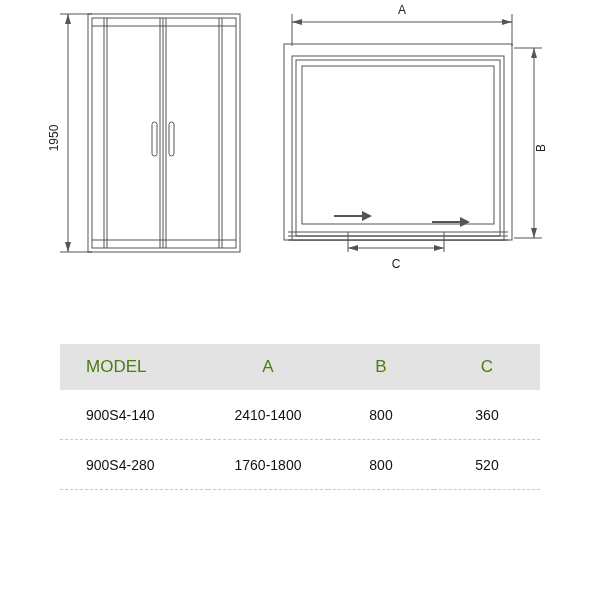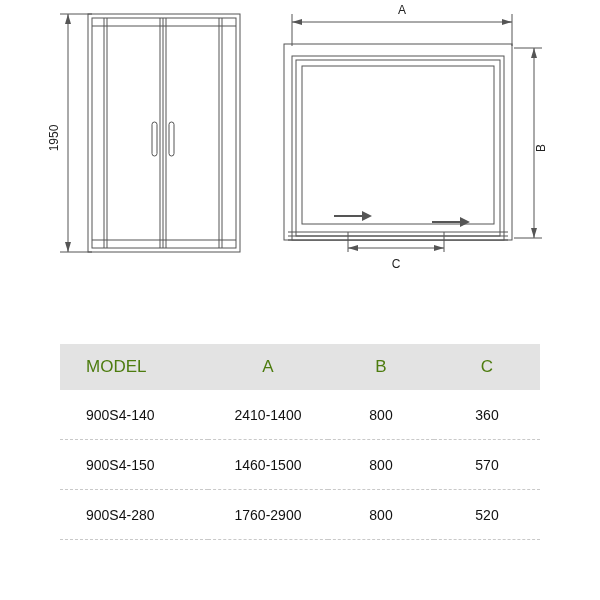--- a/index.html
+++ b/index.html
@@ -179,27 +179,21 @@
       </tr>
     </thead>
     <tbody>
       <tr>
         <td class="col-model">900S4-140</td>
         <td>2410-1400</td>
         <td>800</td>
         <td>360</td>
       </tr>
       <tr>
-        <td class="col-model">900S4-150</td>
-        <td>1460-1500</td>
-        <td>800</td>
-        <td>570</td>
-      </tr>
-      <tr>
         <td class="col-model">900S4-280</td>
-        <td>1760-2900</td>
+        <td>1760-1800</td>
         <td>800</td>
         <td>520</td>
       </tr>
     </tbody>
   </table>
 
 </div>
 
 </body></html>

